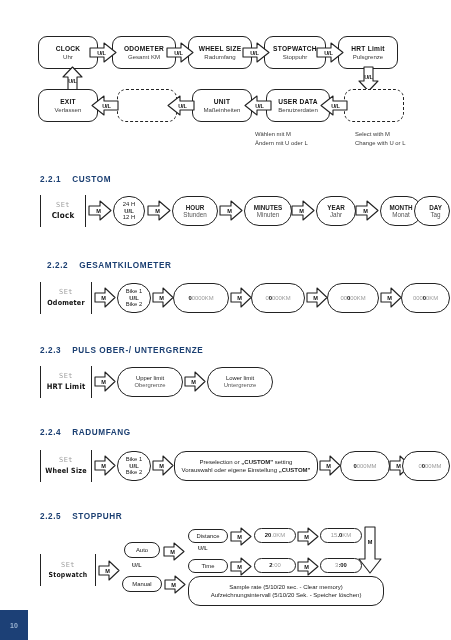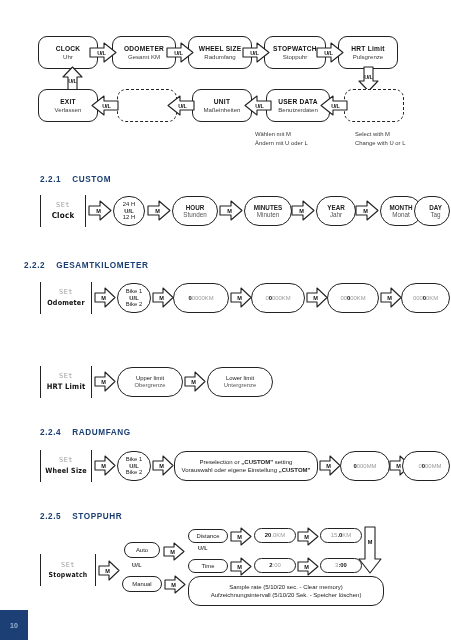--- a/index.html
+++ b/index.html
@@ -336,21 +336,21 @@
           <polygon points="1,6 9,6 9,1 17,10.5 9,20 9,15 1,15" fill="#fff" stroke="#222" stroke-width="1.1" stroke-linejoin="round"></polygon>
         </svg>
       <span class="lab" style="font-size:5px;">M</span>
     </div>
     <div class="pill big" style="left:414px;top:3px;width:36px;height:30px;">
       <span style="font-weight:bold;margin-left:7px;">DAY</span>
       <span style="color:#555;margin-left:7px;">Tag</span>
     </div>
   </div>
 
-  <div class="sec-head" style="left:24px;top:261px;">
+  <div class="sec-head" style="left:47px;top:261px;">
     <span class="num">2.2.2</span><span>GESAMTKILOMETER</span>
   </div>
 
   <div class="flow" style="left:0;top:280px;width:451px;height:44px;">
     <div class="lcd" style="left:40px;top:2px;width:52px;height:32px;">
       <span class="seg">SEt</span>
       <span class="name" style="font-size:6.4px;">Odometer</span>
     </div>
 
     <div class="arrow right" style="left:94px;top:7px;width:22px;height:21px;">
@@ -400,20 +400,23 @@
       <svg viewBox="0 0 22 21" preserveAspectRatio="none">
           <polygon points="1,6 11,6 11,1 21,10.5 11,20 11,15 1,15" fill="#fff" stroke="#222" stroke-width="1.1" stroke-linejoin="round"></polygon>
         </svg>
       <span class="lab">M</span>
     </div>
     <div class="pill" style="left:401px;top:3px;width:49px;height:30px;">
       <span class="odo-val"><span style="color:#9a9a9a">000</span><b style="color:#111">0</b><span style="color:#9a9a9a">0KM</span></span>
     </div>
   </div>
 
+  <div class="sec-head" style="left:40px;top:346px;">
+    <span class="num">2.2.3</span><span>PULS OBER-/ UNTERGRENZE</span>
+  </div>
 
   <div class="flow" style="left:0;top:364px;width:451px;height:44px;">
     <div class="lcd" style="left:40px;top:2px;width:52px;height:32px;">
       <span class="seg">SEt</span>
       <span class="name" style="font-size:6.8px;">HRT Limit</span>
     </div>
 
     <div class="arrow right" style="left:94px;top:7px;width:22px;height:21px;">
       <svg viewBox="0 0 22 21" preserveAspectRatio="none">
           <polygon points="1,6 11,6 11,1 21,10.5 11,20 11,15 1,15" fill="#fff" stroke="#222" stroke-width="1.1" stroke-linejoin="round"></polygon>

